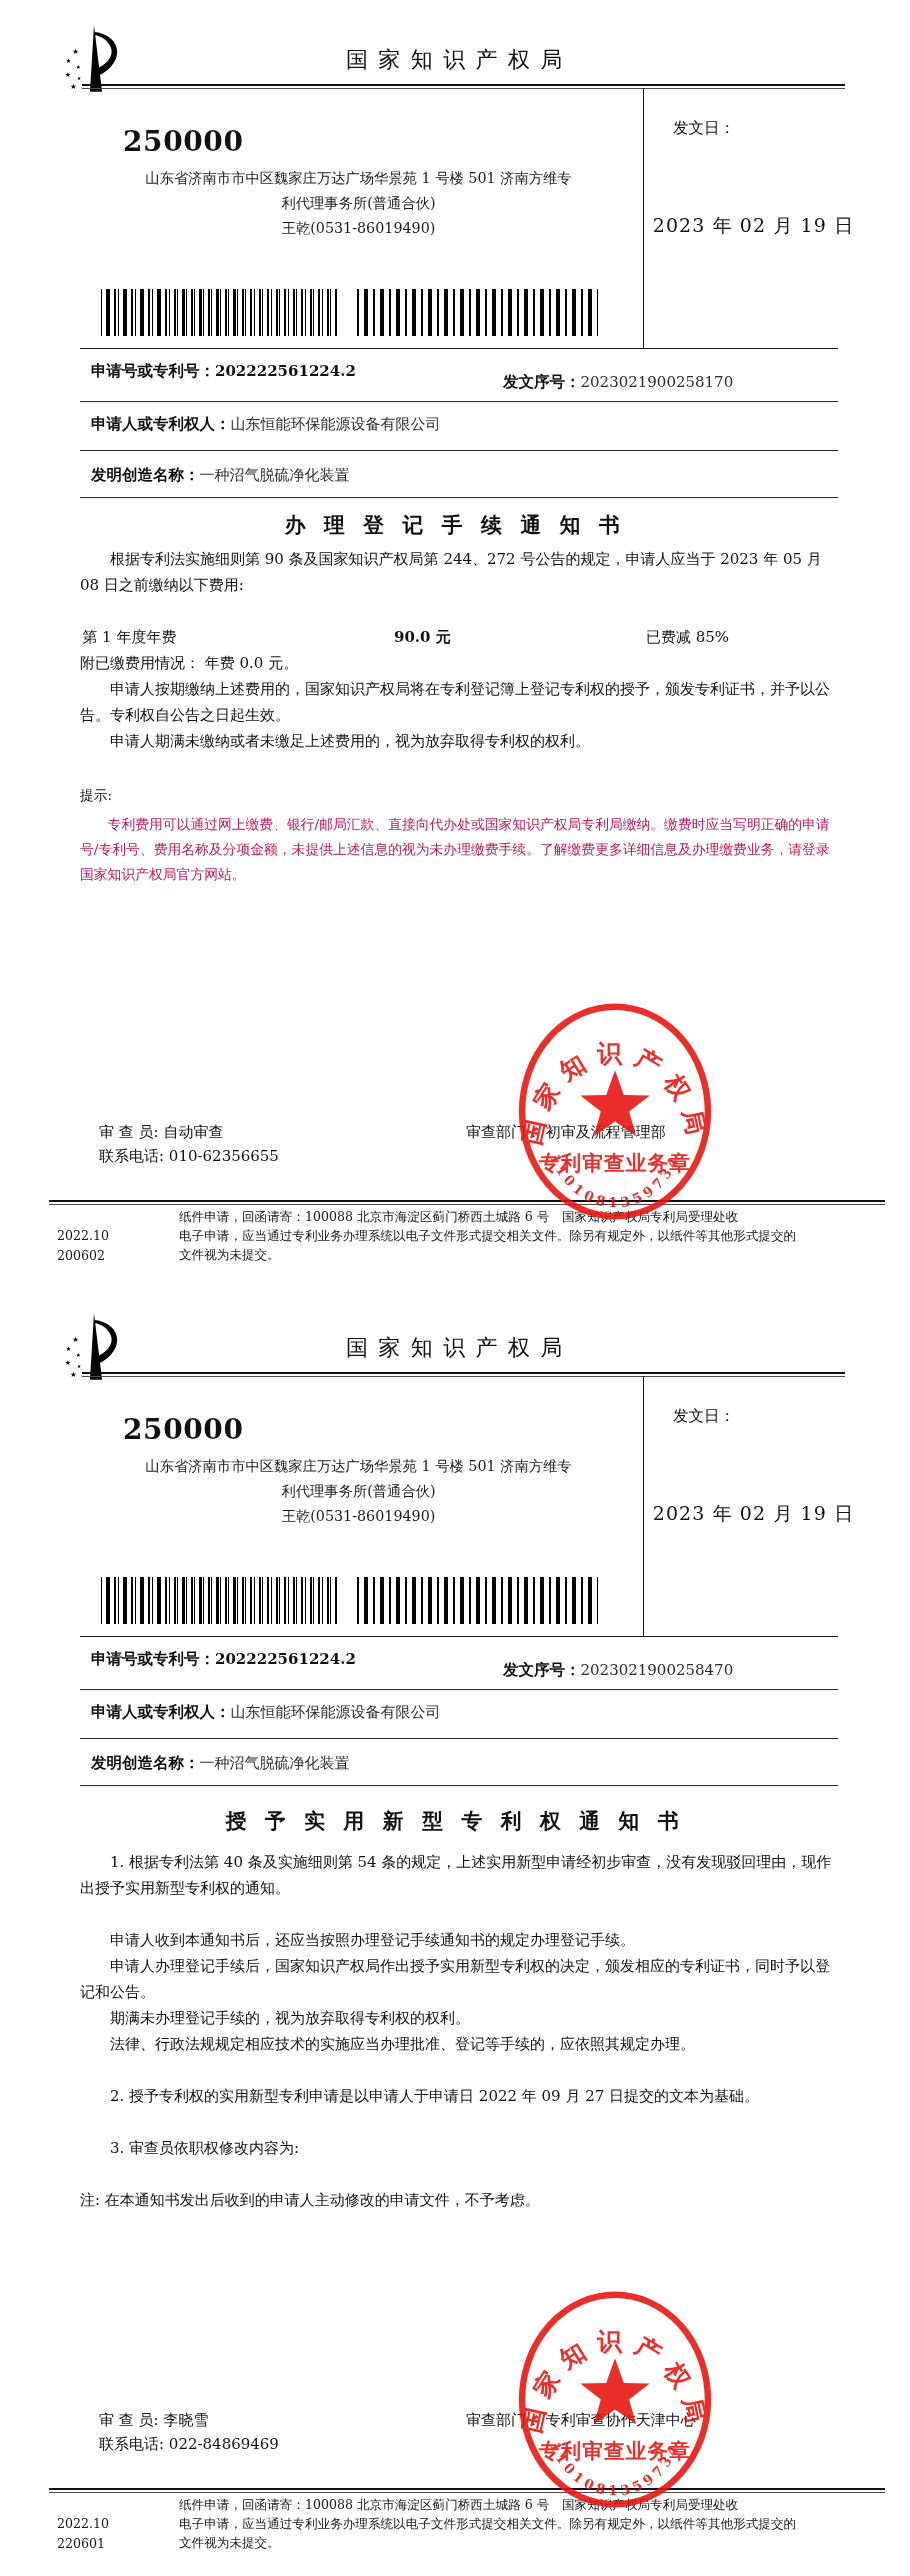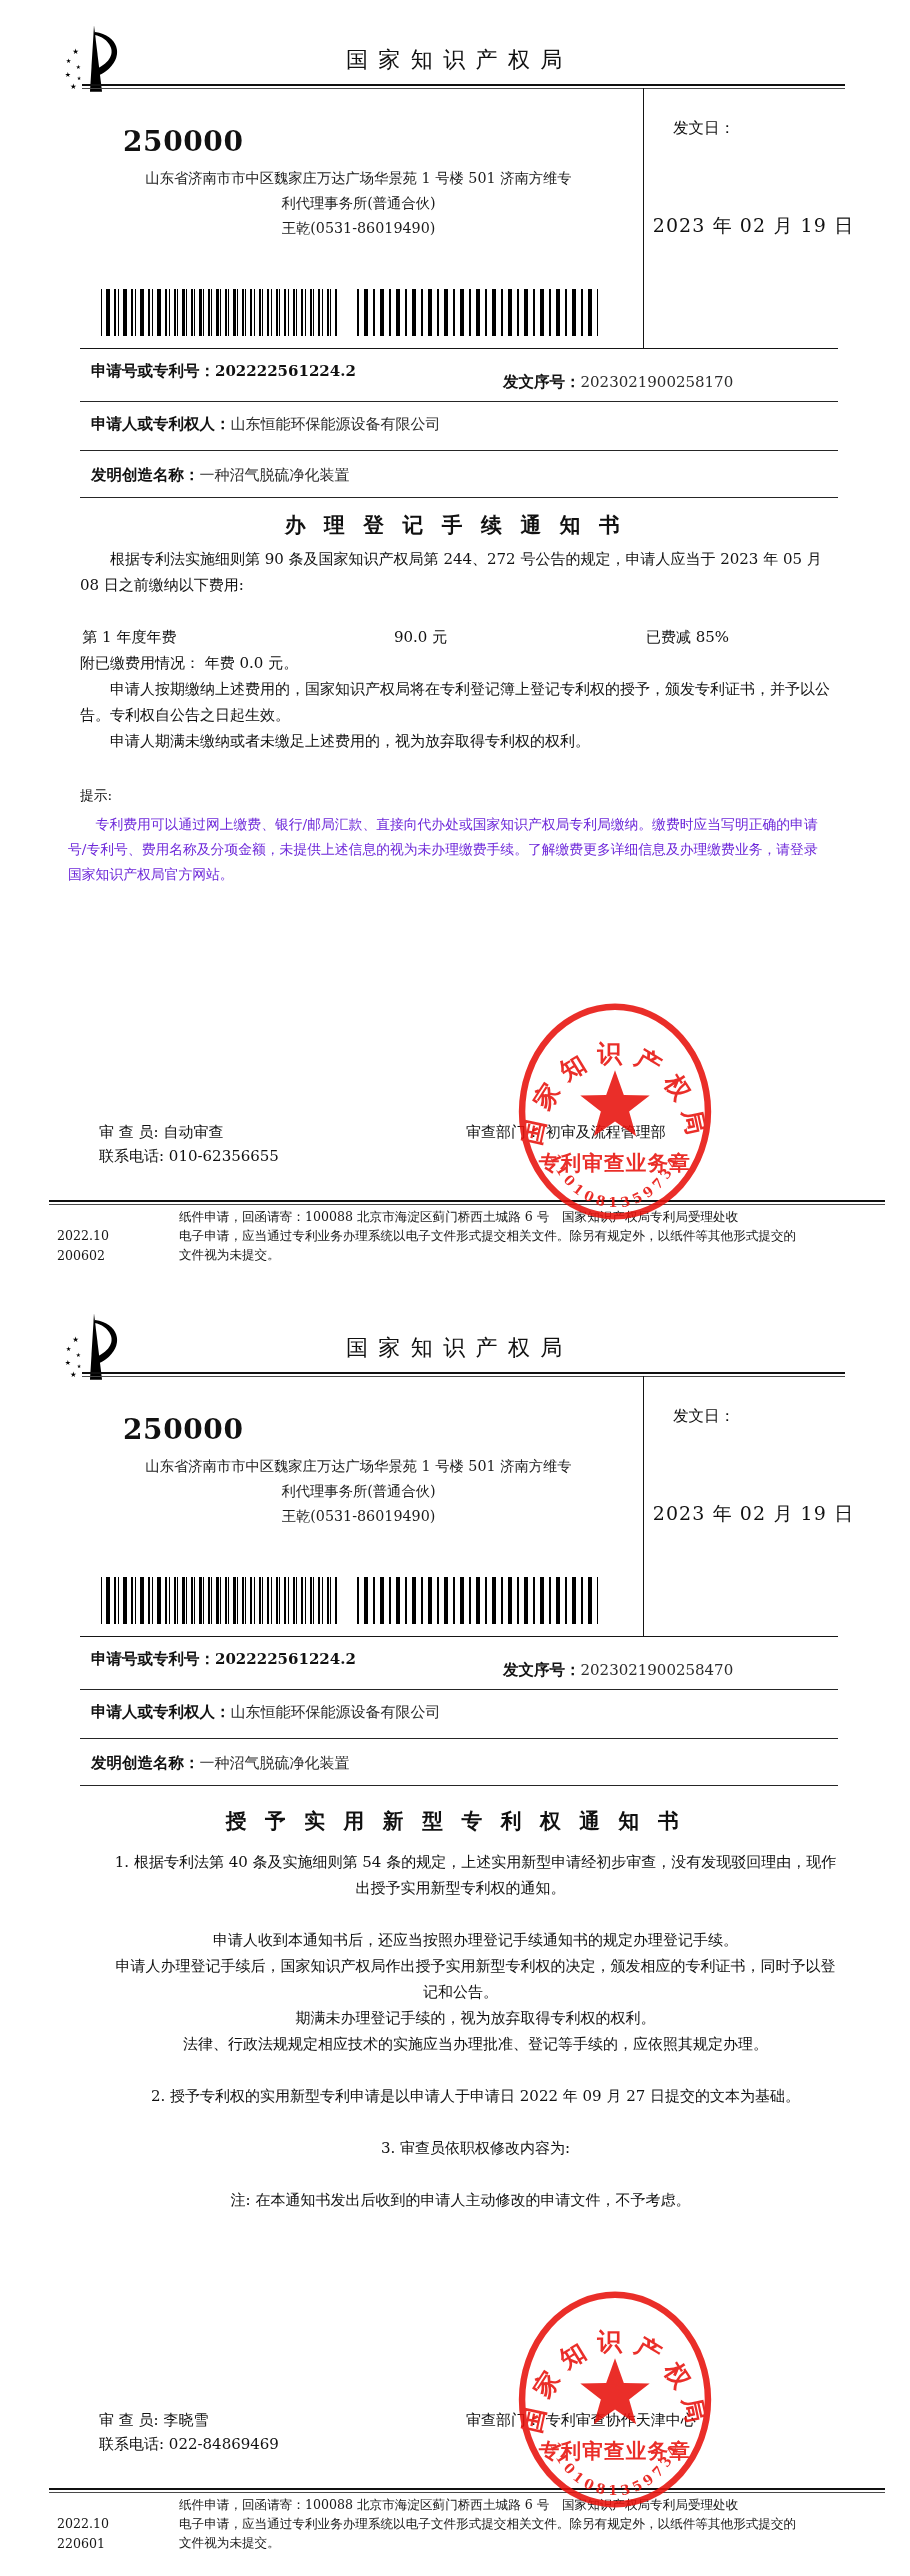--- a/index.html
+++ b/index.html
@@ -48,26 +48,26 @@
   
   .notice-title{left:0;width:100%;text-align:center;font-size:20.7px;font-weight:600;
                 letter-spacing:5.7px;margin:0;white-space:nowrap;}
   .bodytext{left:80px;width:761px;font-size:15px;line-height:26px;}
   .bodytext p{margin:0;text-indent:2em;}
   .bodytext p.gap{margin-top:26px;}
   .bodytext p.noindent{text-indent:0;}
   .fee-row{position:relative;height:26px;margin-top:26px;}
   .fee-row span{position:absolute;top:0;white-space:nowrap;}
   .fee-item{left:2.3px;}
-  .fee-amount{left:314px;}
+  .fee-amount{left:314px;font-weight:bold;}
   .fee-discount{left:566px;}
   .fee-note{margin-left:33px;white-space:nowrap;}
 
   .tips-label{left:80px;font-size:13.8px;}
-  .tips-text{left:68px;width:763px;font-size:13.8px;line-height:25px;text-indent:2em;color:#6d28d9;}
+  .tips-text{left:80px;width:763px;font-size:13.8px;line-height:25px;text-indent:2em;color:#be185d;}
 
   
   .sign{font-size:15px;white-space:nowrap;}
   .examiner{left:99px;top:1123px;}
   .phone{left:99px;top:1147px;}
   .dept{left:466px;top:1123px;}
 
   
   .seal{left:515px;top:999px;width:200px;height:225px;opacity:.88;z-index:3;pointer-events:none;}
 
@@ -210,21 +210,21 @@
     <span class="lbl">申请人或专利权人：</span><span class="val">山东恒能环保能源设备有限公司</span>
   </div>
   <div class="sep abs" style="top:450px;"></div>
   <div class="row abs" style="top:465px;">
     <span class="lbl">发明创造名称：</span><span class="val">一种沼气脱硫净化装置</span>
   </div>
   <div class="sep abs" style="top:497px;"></div>
 
   <h2 class="notice-title abs" style="top:519px;">授 予 实 用 新 型 专 利 权 通 知 书</h2>
 
-  <div class="bodytext abs" style="top:561px;text-align:center;">
+  <div class="bodytext abs" style="top:561px;">
     <p>1.  根据专利法第 40 条及实施细则第 54 条的规定，上述实用新型申请经初步审查，没有发现驳回理由，现作出授予实用新型专利权的通知。</p>
     <p class="gap">申请人收到本通知书后，还应当按照办理登记手续通知书的规定办理登记手续。</p>
     <p>申请人办理登记手续后，国家知识产权局作出授予实用新型专利权的决定，颁发相应的专利证书，同时予以登记和公告。</p>
     <p>期满未办理登记手续的，视为放弃取得专利权的权利。</p>
     <p>法律、行政法规规定相应技术的实施应当办理批准、登记等手续的，应依照其规定办理。</p>
     <p class="gap">2.  授予专利权的实用新型专利申请是以申请人于申请日 2022 年 09 月 27 日提交的文本为基础。</p>
     <p class="gap">3.  审查员依职权修改内容为:</p>
     <p class="gap noindent">注: 在本通知书发出后收到的申请人主动修改的申请文件，不予考虑。</p>
   </div>
 

